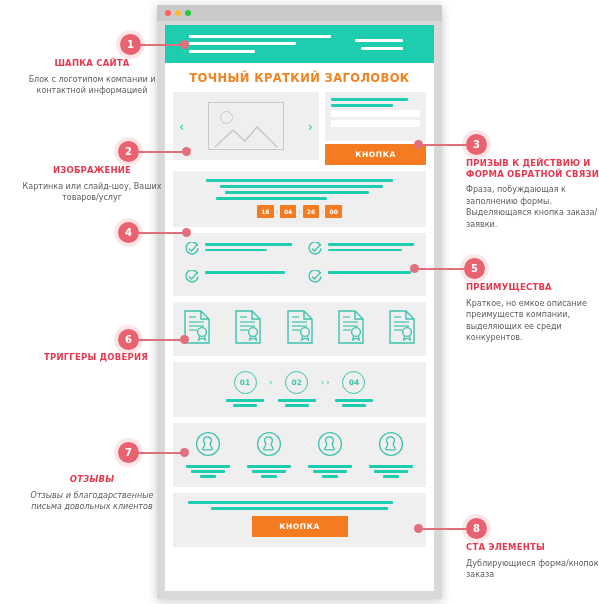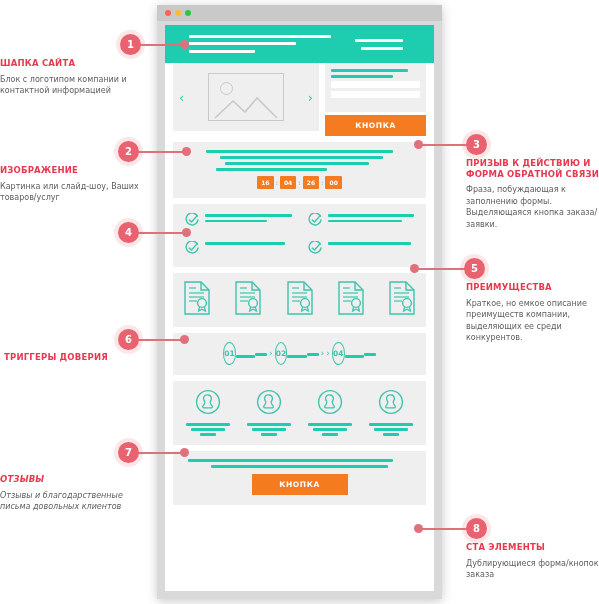--- a/index.html
+++ b/index.html
@@ -70,21 +70,21 @@
   .advitem{display:flex;align-items:flex-start;gap:6px;}
   .chk{flex:0 0 auto;}
   .advlines{flex:1;padding-top:2px;}
   .advlines div{height:2.5px;background:#1ecdb0;border-radius:1px;margin-bottom:3px;}
 
   
   .certs{padding:8px 10px;display:flex;justify-content:space-between;}
 
   
   .steps{padding:9px 10px 10px;display:flex;justify-content:center;align-items:flex-start;gap:2px;}
-  .step{display:flex;flex-direction:row;align-items:center;width:44px;}
+  .step{display:flex;flex-direction:column;align-items:center;width:44px;}
   .scirc{width:21px;height:21px;border:1.5px solid #3fc4ae;border-radius:50%;display:flex;align-items:center;justify-content:center;color:#3fc4ae;font-size:7.5px;font-weight:bold;}
   .sl1{width:38px;height:3px;background:#1ecdb0;margin-top:5px;border-radius:1px;}
   .sl2{width:24px;height:3px;background:#1ecdb0;margin-top:2px;border-radius:1px;}
   .chev{color:#3fc4ae;font-size:9px;margin-top:6px;}
 
   
   .tests{padding:8px 10px 9px;display:flex;justify-content:space-between;}
   .test{display:flex;flex-direction:column;align-items:center;width:50px;}
   .tl1{width:44px;height:3px;background:#1ecdb0;margin-top:4px;border-radius:1px;}
   .tl2{width:34px;height:3px;background:#1ecdb0;margin-top:2px;border-radius:1px;}
@@ -99,21 +99,21 @@
     position:absolute;width:21px;height:21px;border-radius:50%;
     background:#e8626f;color:#fff;font-size:10px;font-weight:bold;
     display:flex;align-items:center;justify-content:center;
     box-shadow:0 0 0 4px rgba(232,98,111,.16);
     z-index:6;
   }
   .lead{position:absolute;height:2px;background:#e0707c;z-index:4;}
   .knob{position:absolute;width:9px;height:9px;border-radius:50%;background:#e0707c;z-index:5;}
 
   .note{position:absolute;width:152px;}
-  .note.l{text-align:left;right:auto;}
+  .note.l{text-align:center;right:auto;margin-left:16px;}
   .note.r{text-align:left;}
   .ntitle{color:#e8384f;font-weight:bold;font-size:8.5px;letter-spacing:.2px;line-height:1.25;margin-bottom:5px;}
   .nbody{color:#5d5d5d;font-size:8px;line-height:1.45;}
 </style>
 </head>
 <body>
 
 <div class="stage">
 
   <div class="browser">
@@ -126,20 +126,21 @@
     <div class="page">
 
       <div class="hdr">
         <span class="hbar" style="left:24px;top:10px;width:142px;"></span>
         <span class="hbar" style="left:24px;top:17px;width:107px;"></span>
         <span class="hbar" style="left:24px;top:25px;width:66px;"></span>
         <span class="hbar" style="left:190px;top:14px;width:48px;"></span>
         <span class="hbar" style="left:196px;top:22px;width:42px;"></span>
       </div>
 
+      <div class="headline">ТОЧНЫЙ КРАТКИЙ ЗАГОЛОВОК</div>
 
       <div class="row2">
         <div class="imgbox">
           <span class="arrow">‹</span>
           <span class="ph">
             <span class="circ"></span>
             <svg width="74" height="30" viewBox="0 0 74 30">
                 <polyline points="6,28 24,11 36,22 48,8 68,28" fill="none" stroke="#c9c9c9" stroke-width="1.6"></polyline>
               </svg>
           </span>

